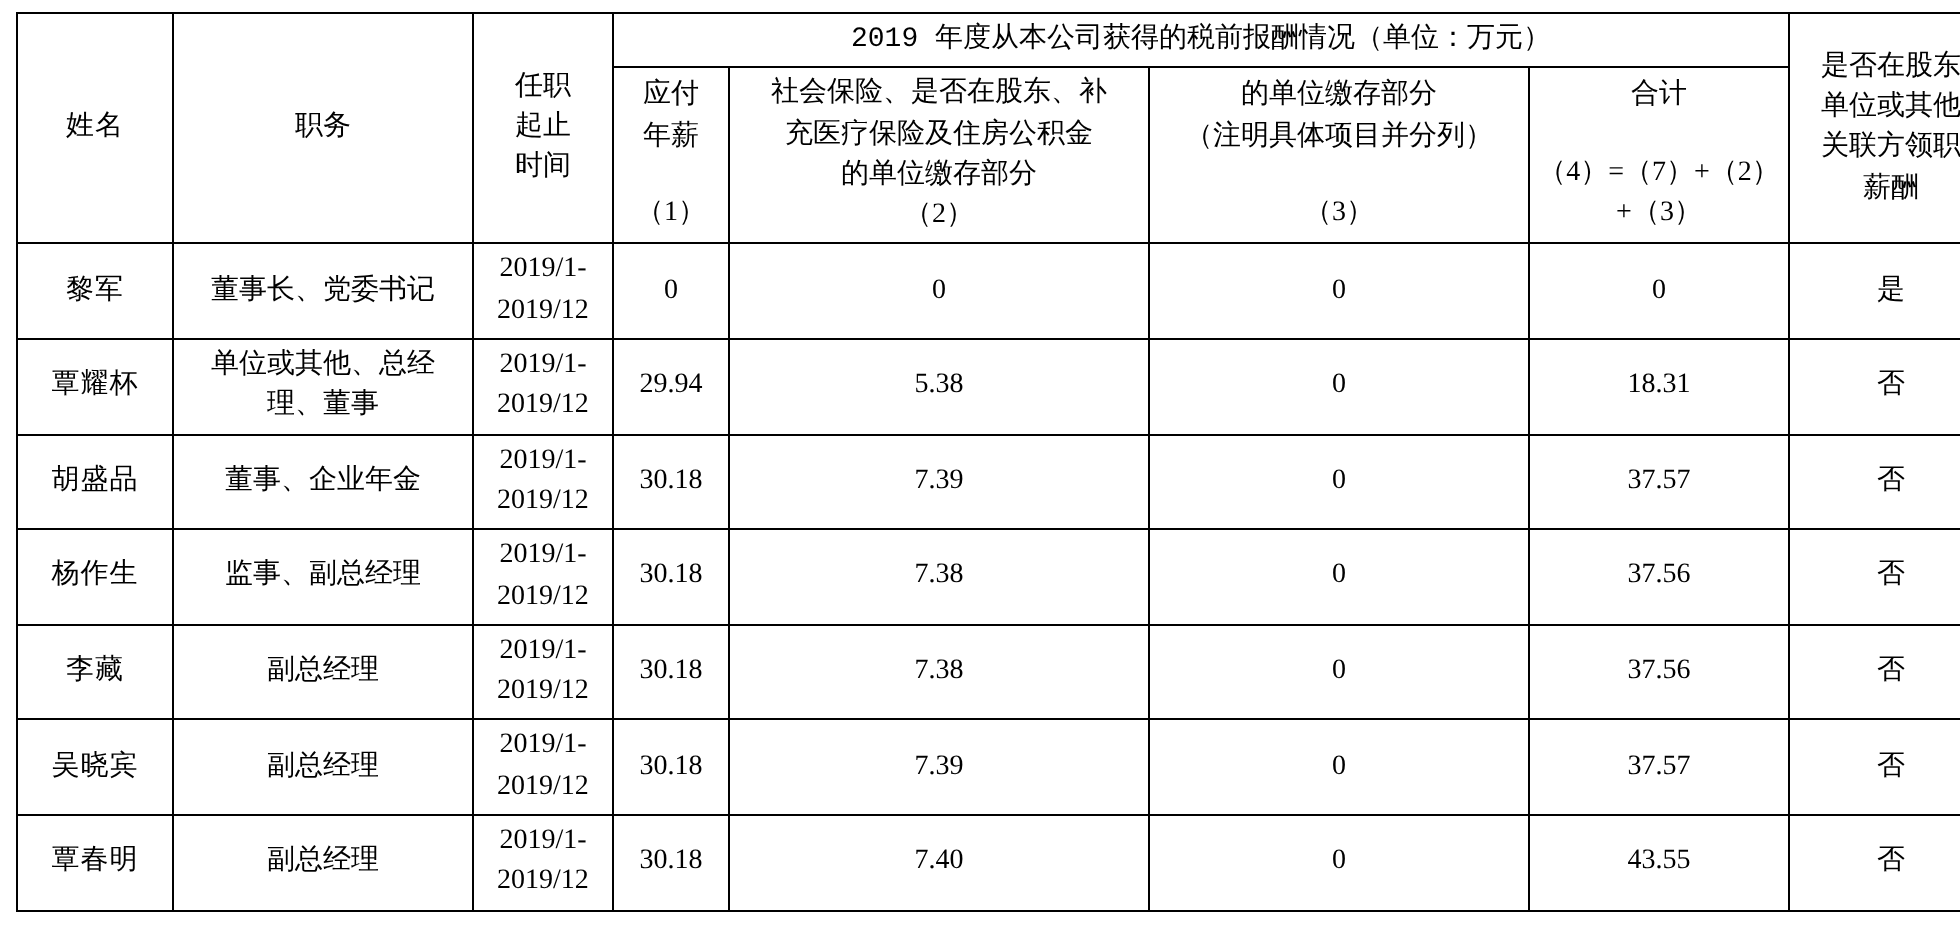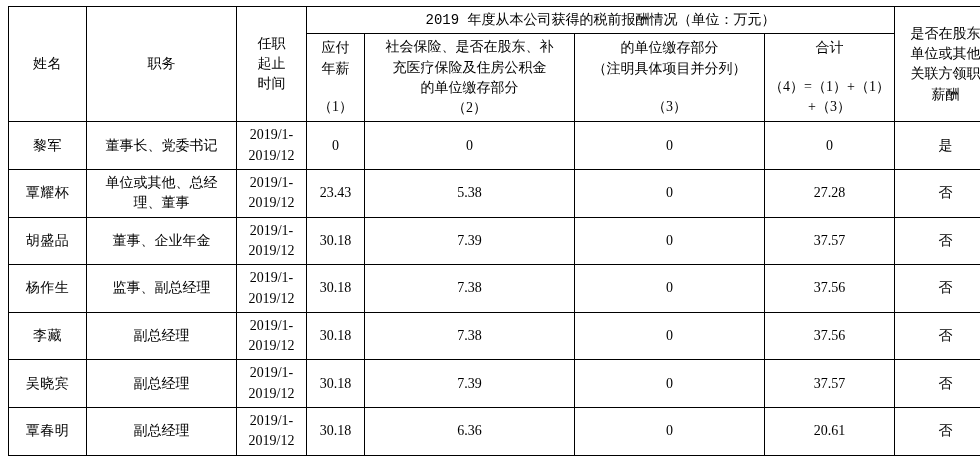--- a/index.html
+++ b/index.html
@@ -128,21 +128,21 @@
         </th>
         <th class="hdr-sub">
           <div>的单位缴存部分</div>
           <div>（注明具体项目并分列）</div>
           <div style="height:18px"></div>
           <div>（3）</div>
         </th>
         <th class="hdr-sub">
           <div>合计</div>
           <div style="height:18px"></div>
-          <div>（4）=（1）+（1）</div>
+          <div>（4）=（7）+（2）</div>
           <div>+（3）</div>
         </th>
       </tr>
     </thead>
     <tbody>
 
       <tr class="r-height">
         <td class="cell-name">黎军</td>
         <td class="cell-title">董事长、党委书记</td>
         <td class="cell-period">
@@ -159,24 +159,24 @@
       <tr class="r-height">
         <td class="cell-name">覃耀杯</td>
         <td class="cell-title">
           <div>单位或其他、总经</div>
           <div>理、董事</div>
         </td>
         <td class="cell-period">
           <div>2019/1-</div>
           <div>2019/12</div>
         </td>
-        <td class="cell-num">23.43</td>
+        <td class="cell-num">29.94</td>
         <td class="cell-num">5.38</td>
         <td class="cell-num">0</td>
-        <td class="cell-num">27.28</td>
+        <td class="cell-num">18.31</td>
         <td class="cell-num">否</td>
       </tr>
 
       <tr class="r-height">
         <td class="cell-name">胡盛品</td>
         <td class="cell-title">董事、企业年金</td>
         <td class="cell-period">
           <div>2019/1-</div>
           <div>2019/12</div>
         </td>
@@ -230,22 +230,22 @@
       </tr>
 
       <tr class="r-height">
         <td class="cell-name">覃春明</td>
         <td class="cell-title">副总经理</td>
         <td class="cell-period">
           <div>2019/1-</div>
           <div>2019/12</div>
         </td>
         <td class="cell-num">30.18</td>
-        <td class="cell-num">6.36</td>
-        <td class="cell-num">0</td>
-        <td class="cell-num">20.61</td>
+        <td class="cell-num">7.40</td>
+        <td class="cell-num">0</td>
+        <td class="cell-num">43.55</td>
         <td class="cell-num">否</td>
       </tr>
 
     </tbody>
   </table>
 
 </div>
 
 </body></html>

